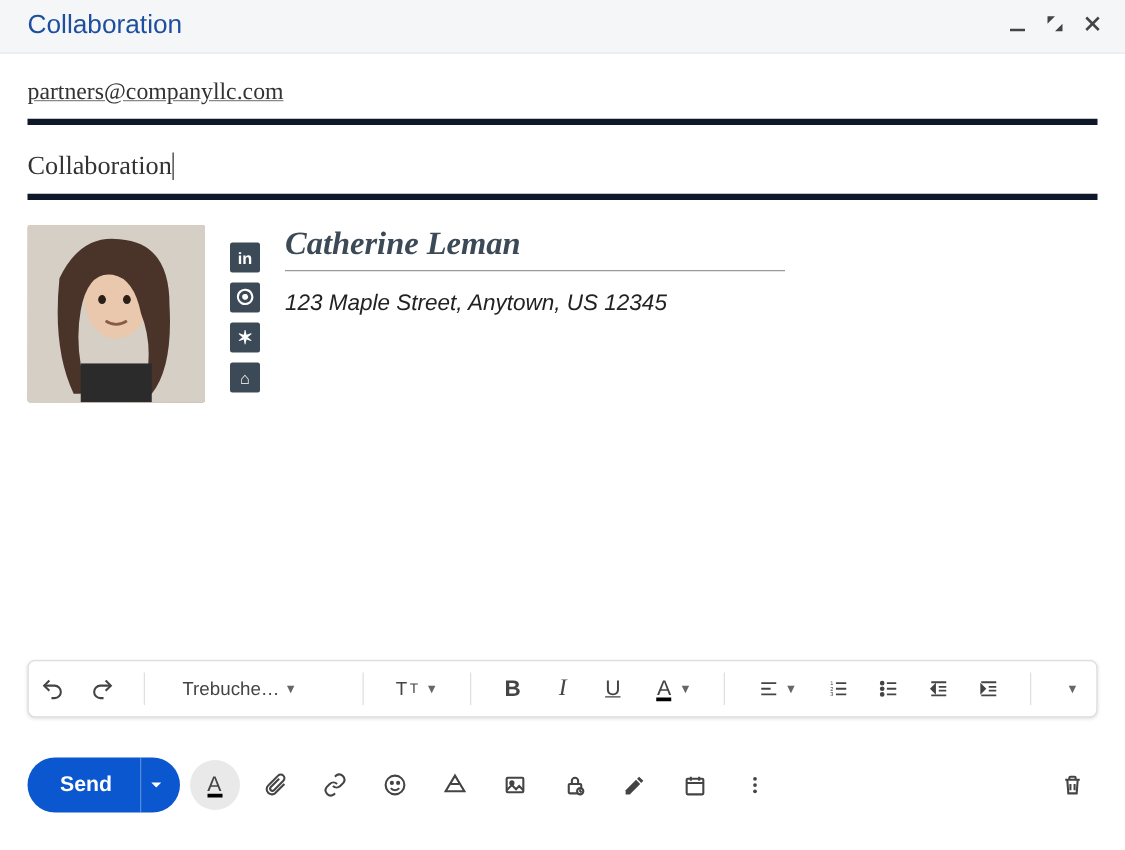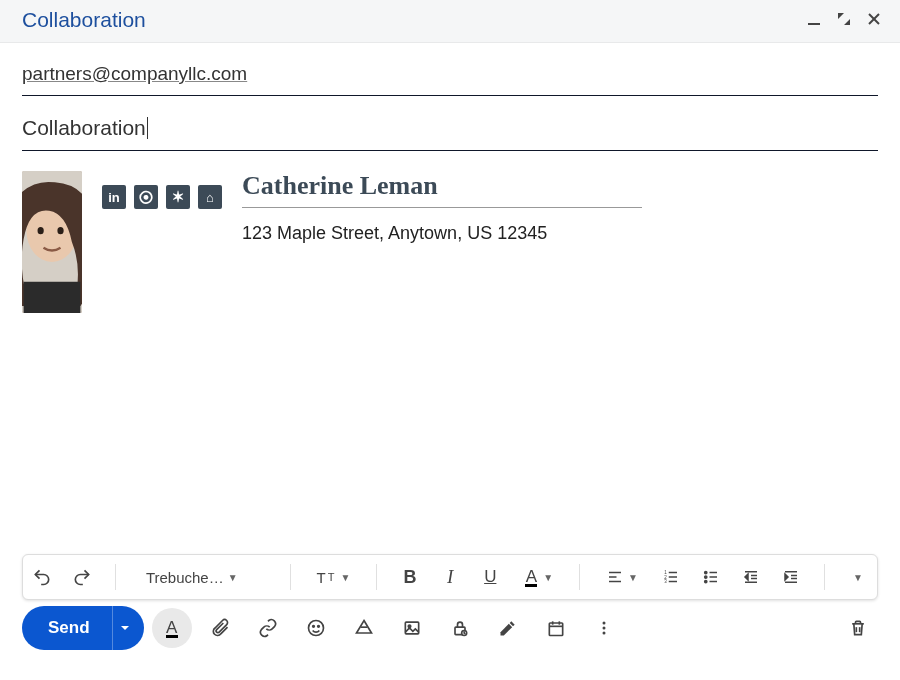--- a/index.html
+++ b/index.html
@@ -21,43 +21,44 @@
   }
   .header-title {
     color: #1d4f9e;
     font-size: 21px;
     font-weight: 400;
   }
   .window-controls { display:flex; gap:14px; align-items:center; }
   .window-controls .ctl { font-size:18px; color:#444; cursor:pointer; line-height:1;}
   .fields { padding: 0 22px; }
   .field-row {
-    border-bottom: 1px solid #0f172a;
+    border-bottom: 5px solid #0f172a;
     padding: 20px 0 10px 0;
+    font-family: Liberation Serif, serif;
   }
   .recipient { color:#333; font-size:19px; text-decoration: underline; text-decoration-color:#888;}
   .signature-wrap { padding: 20px 22px 0 22px; }
   .signature { position:relative; width:620px; }
   .sig-top { display:flex; gap:20px; align-items:flex-start;}
   .avatar {
     width:142px; height:142px; background:linear-gradient(135deg,#c9b9a8,#9c877a); border-radius:2px; overflow:hidden; position:relative;
   }
   .avatar svg{width:100%;height:100%;}
-  .social-col { display:flex; flex-direction:row; gap:8px; padding-top:14px;}
+  .social-col { display:flex; flex-direction:column; gap:8px; padding-top:14px;}
   .social-col .soc { width:24px; height:24px; background:#3c4a57; color:#fff; display:flex; align-items:center; justify-content:center; font-size:13px; font-weight:bold; border-radius:2px; cursor:pointer;}
-  .info-col { flex:1; padding-top:0;}
+  .info-col { flex:1; padding-top:0;font-style:italic;}
   .info-col h2 { font-family: Georgia, "Times New Roman", serif; font-weight:bold; color:#3c4a57; font-size:26px; margin-bottom:2px;}
   .info-col .role { font-weight:bold; font-size:18px; color:#222; margin-bottom:8px;}
   .info-col .divider { height:1px; background:#999; margin:6px 0 12px 0; width:400px;}
   .info-col .line { font-size:18px; color:#222; line-height:1.5;}
   .sig-bar { margin-top:18px; height:28px; background:#3c4a57; color:#fff; display:flex; align-items:center; justify-content:flex-end; padding-right:12px; font-size:15px;}
   .toolbar-wrap {
     position:absolute;
     left:22px; right:22px;
-    top:554px;
+    top:528px;
     background:#fff;
     border:1px solid #ddd;
     border-radius:6px;
     box-shadow: 0 1px 3px rgba(0,0,0,0.12);
     height:46px;
     display:flex;
     align-items:center;
     padding:0 8px;
     gap:18px;
   }

